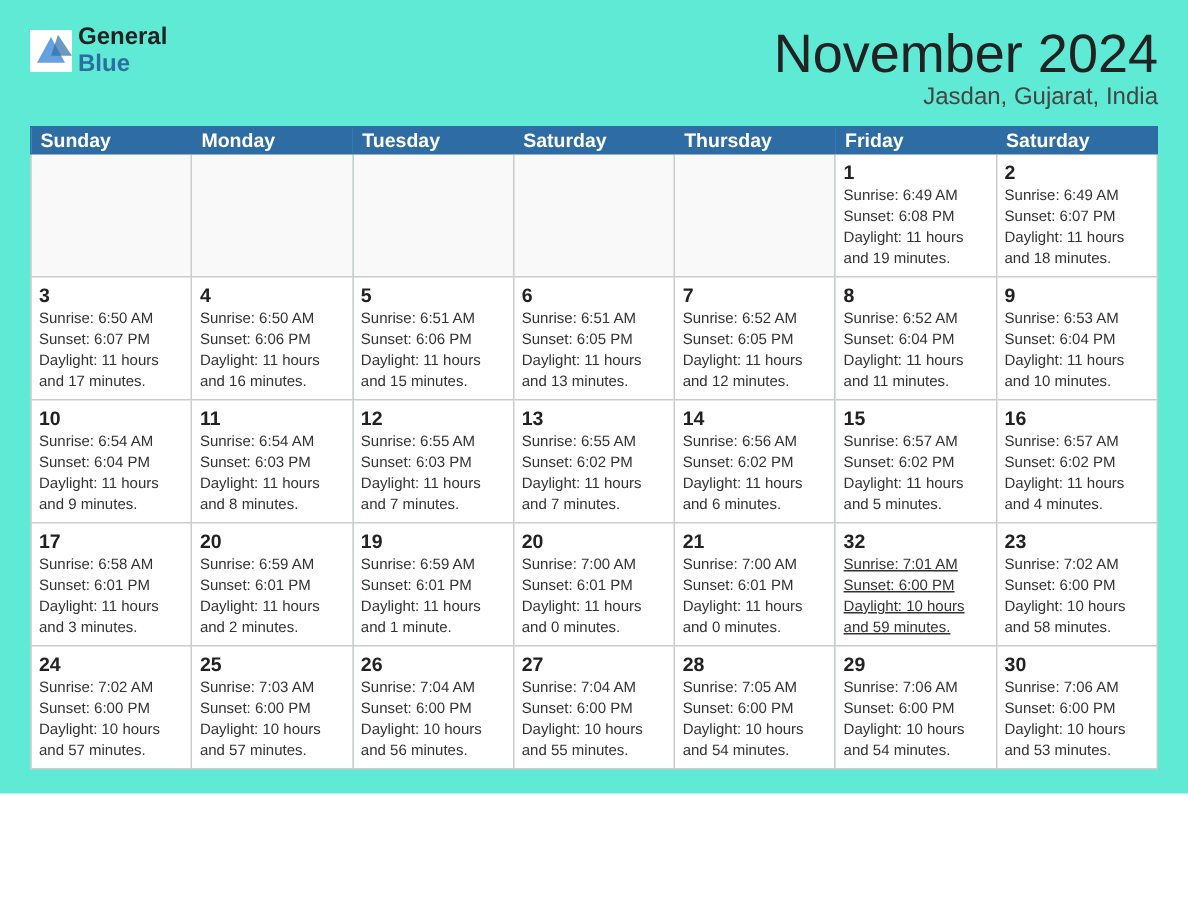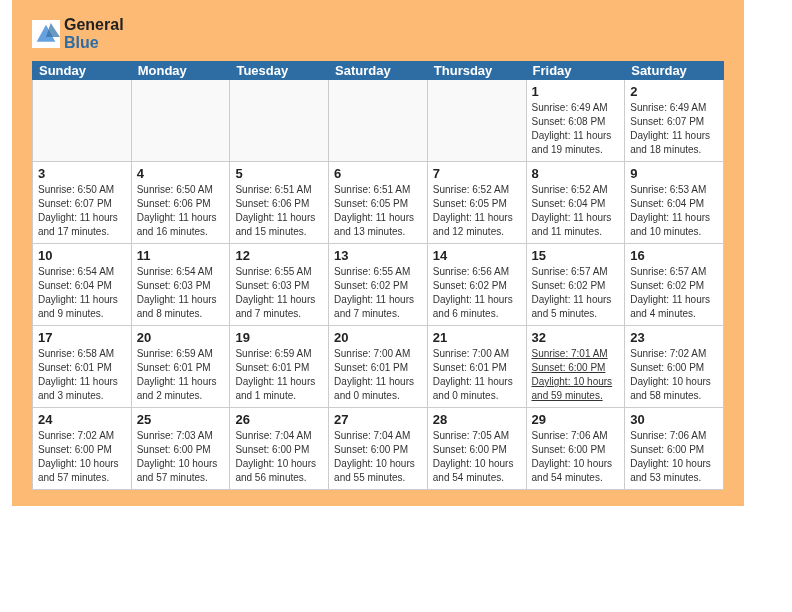--- a/index.html
+++ b/index.html
@@ -4,24 +4,23 @@
   <style>
     * { box-sizing: border-box; margin: 0; padding: 0; }
     body {
       font-family: Arial, sans-serif;
       background: #fff;
       width: 792px;
       min-height: 612px;
       padding: 0;
     }
     .page {
-      width: 732px;
-      background: #fdba74;
+      width: 792px;
+      background: #5eead4;
       padding: 16px 20px 16px 20px;
-      margin-left: 12px;
     }
     .header {
       display: flex;
       justify-content: space-between;
       align-items: flex-start;
       margin-bottom: 10px;
     }
     .logo {
       display: flex;
       align-items: center;
@@ -93,20 +92,24 @@
         <polygon points="18,6 30,28 6,28" fill="#4a90d9" opacity="0.85"></polygon>
         <polygon points="24,4 36,22 18,22" fill="#2e6da4" opacity="0.7"></polygon>
       </svg>
       <div>
         <div style="font-size:16px;font-weight:bold;color:#2e6da4;line-height:1.1;">
           <span style="color:#222;">General</span>
         </div>
         <div style="font-size:16px;font-weight:bold;color:#2e6da4;line-height:1.1;">Blue</div>
       </div>
     </div>
+    <div class="title-section">
+      <div class="month-title">November 2024</div>
+      <div class="location">Jasdan, Gujarat, India</div>
+    </div>
   </div>
 
   <table class="calendar">
     <thead>
       <tr>
       <th>Sunday</th>
           <th>Monday</th>
           <th>Tuesday</th>
           <th>Saturday</th>
           <th>Thursday</th>

